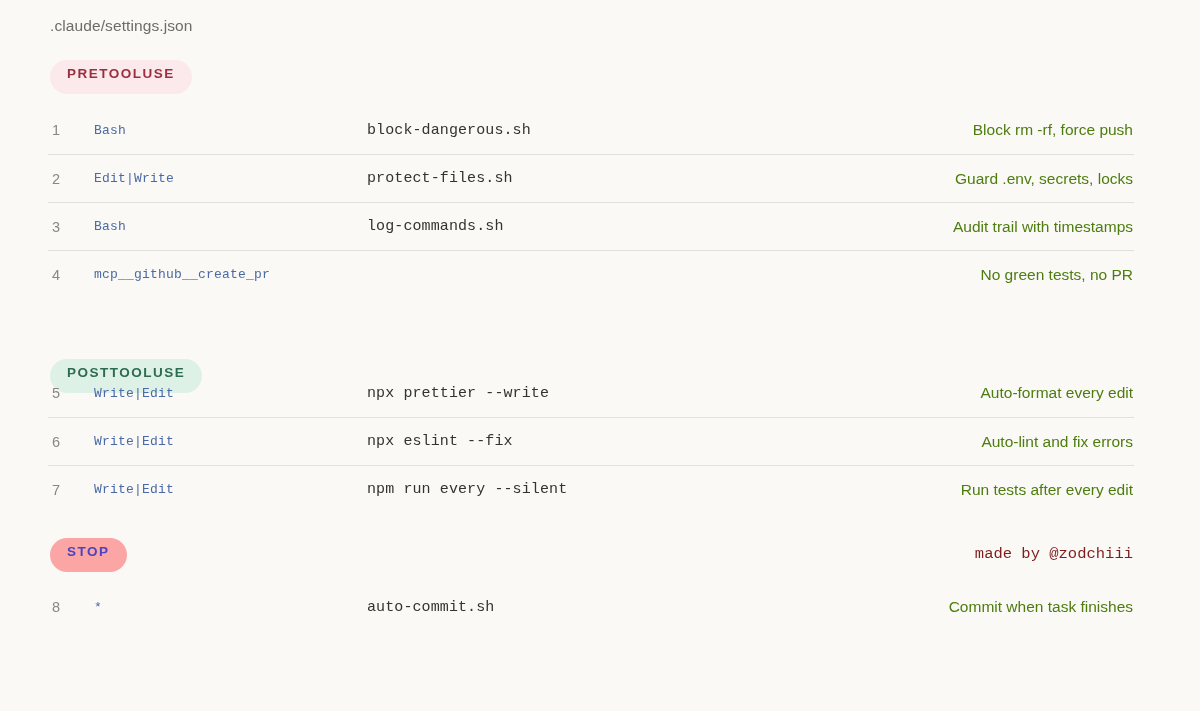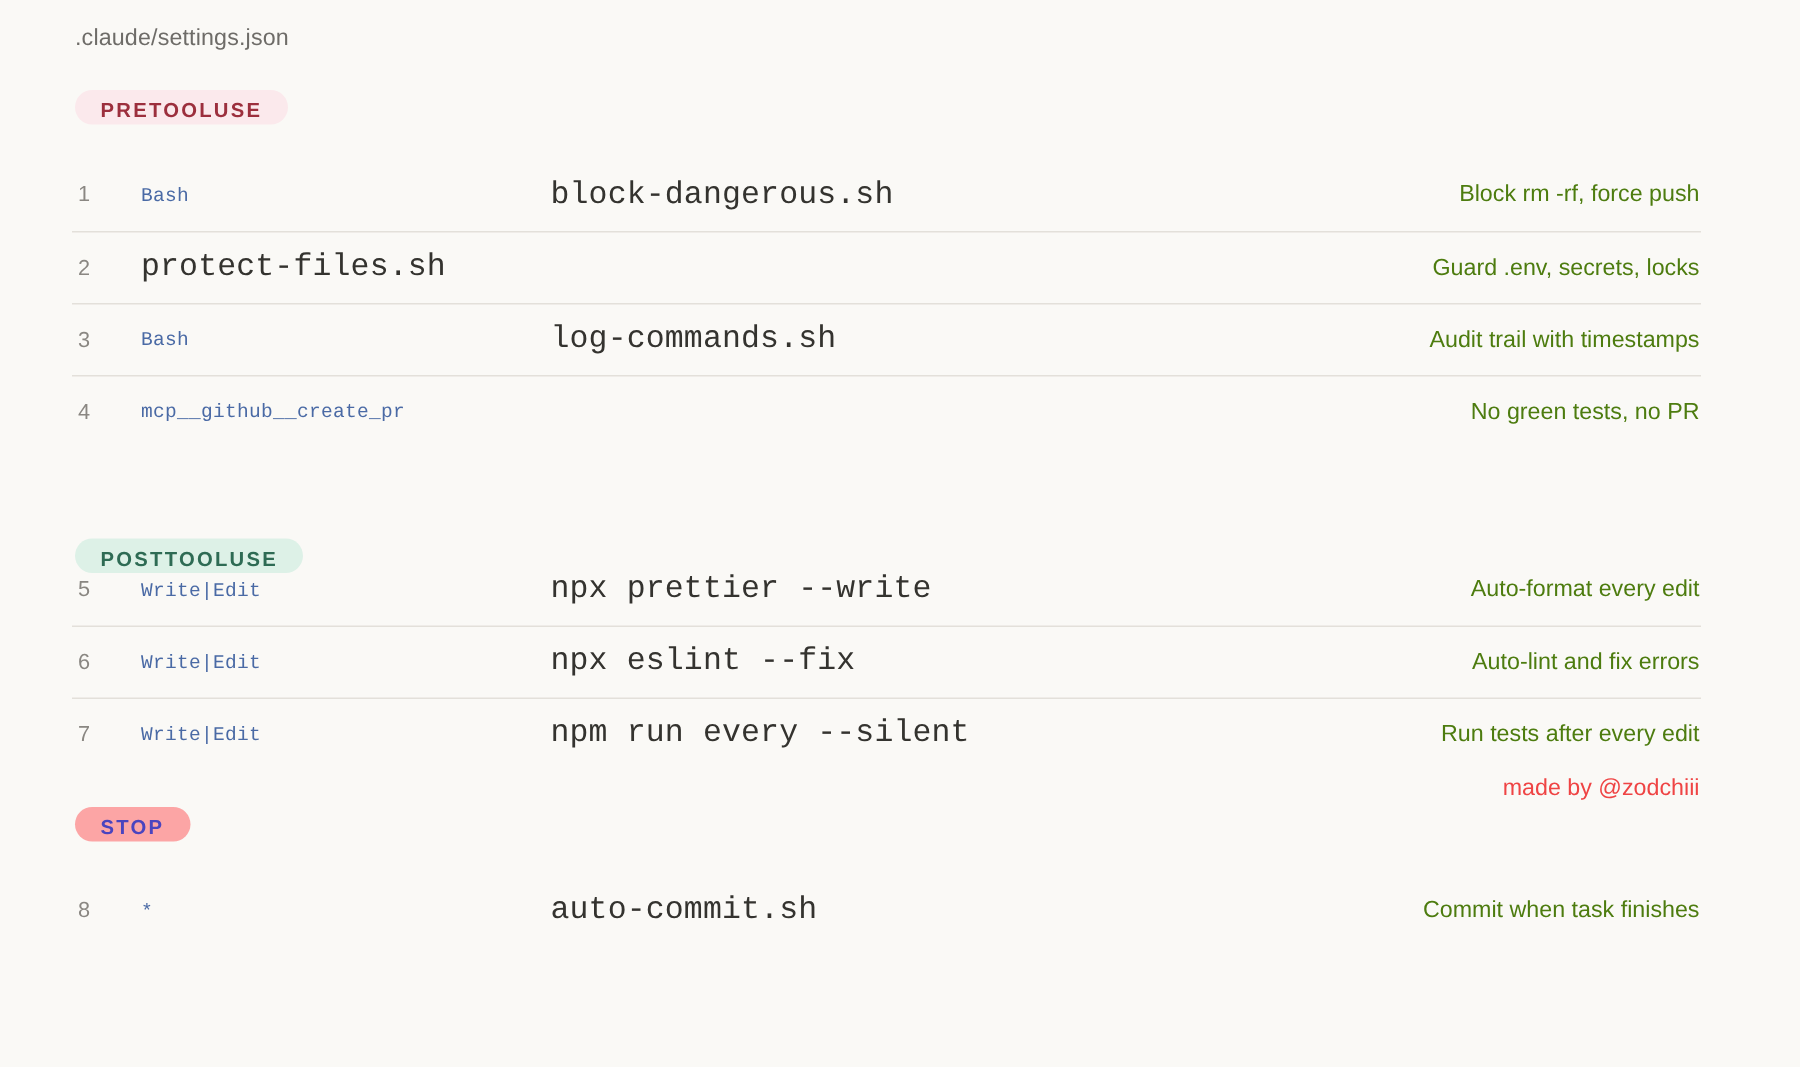--- a/index.html
+++ b/index.html
@@ -36,21 +36,21 @@
     font-family: "Liberation Sans", sans-serif;
   }
 
   
   .badge {
     display: inline-block;
     border-radius: 999px;
     font-size: 13.5px;
     font-weight: 700;
     letter-spacing: 1.5px;
-    padding: 7px 17px 2px 17px;
+    padding: 7px 17px 13px 17px;
     line-height: 1;
     font-family: "Liberation Sans", sans-serif;
   }
   .badge-pretooluse {
     background: #fbe9ec;
     color: #9c2f3d;
   }
   .badge-posttooluse {
     background: #ddf1e7;
     color: #2e6b54;
@@ -100,21 +100,21 @@
     width: 273px;
     flex: 0 0 273px;
     font-size: 13px;
     color: #4a6aa5;
     font-family: "Liberation Mono", monospace;
     letter-spacing: 0.2px;
     white-space: nowrap;
   }
   .cell-command {
     flex: 1 1 auto;
-    font-size: 21px;
+    font-size: 15px;
     color: #35343173;
     color: #34332f;
     font-family: "Liberation Mono", monospace;
     letter-spacing: 0.1px;
     white-space: nowrap;
   }
   .cell-description {
     flex: 0 0 auto;
     margin-left: auto;
     text-align: right;
@@ -122,24 +122,24 @@
     color: #4d7c0f;
     font-family: "Liberation Sans", sans-serif;
     white-space: nowrap;
     padding-right: 1px;
   }
 
   
   .footer {
     position: absolute;
     right: 67px;
-    bottom: 32px;
+    bottom: 4px;
     font-size: 15.5px;
-    color: #ef4444;
-    font-family: Liberation Sans, sans-serif;
+    color: #7f1d1d;
+    font-family: Liberation Mono, monospace;
   }
 </style>
 </head>
 <body>
 
 <div class="page">
 
   <div class="filepath">.claude/settings.json</div>
 
   <div class="section section-pre">
@@ -148,20 +148,21 @@
 
   <div class="rows rows-pre">
     <div class="row">
       <div class="cell-index">1</div>
       <div class="cell-matcher">Bash</div>
       <div class="cell-command">block-dangerous.sh</div>
       <div class="cell-description">Block rm -rf, force push</div>
     </div>
     <div class="row">
       <div class="cell-index">2</div>
+      <div class="cell-matcher">Edit|Write</div>
       <div class="cell-command">protect-files.sh</div>
       <div class="cell-description">Guard .env, secrets, locks</div>
     </div>
     <div class="row">
       <div class="cell-index">3</div>
       <div class="cell-matcher">Bash</div>
       <div class="cell-command">log-commands.sh</div>
       <div class="cell-description">Audit trail with timestamps</div>
     </div>
     <div class="row">

